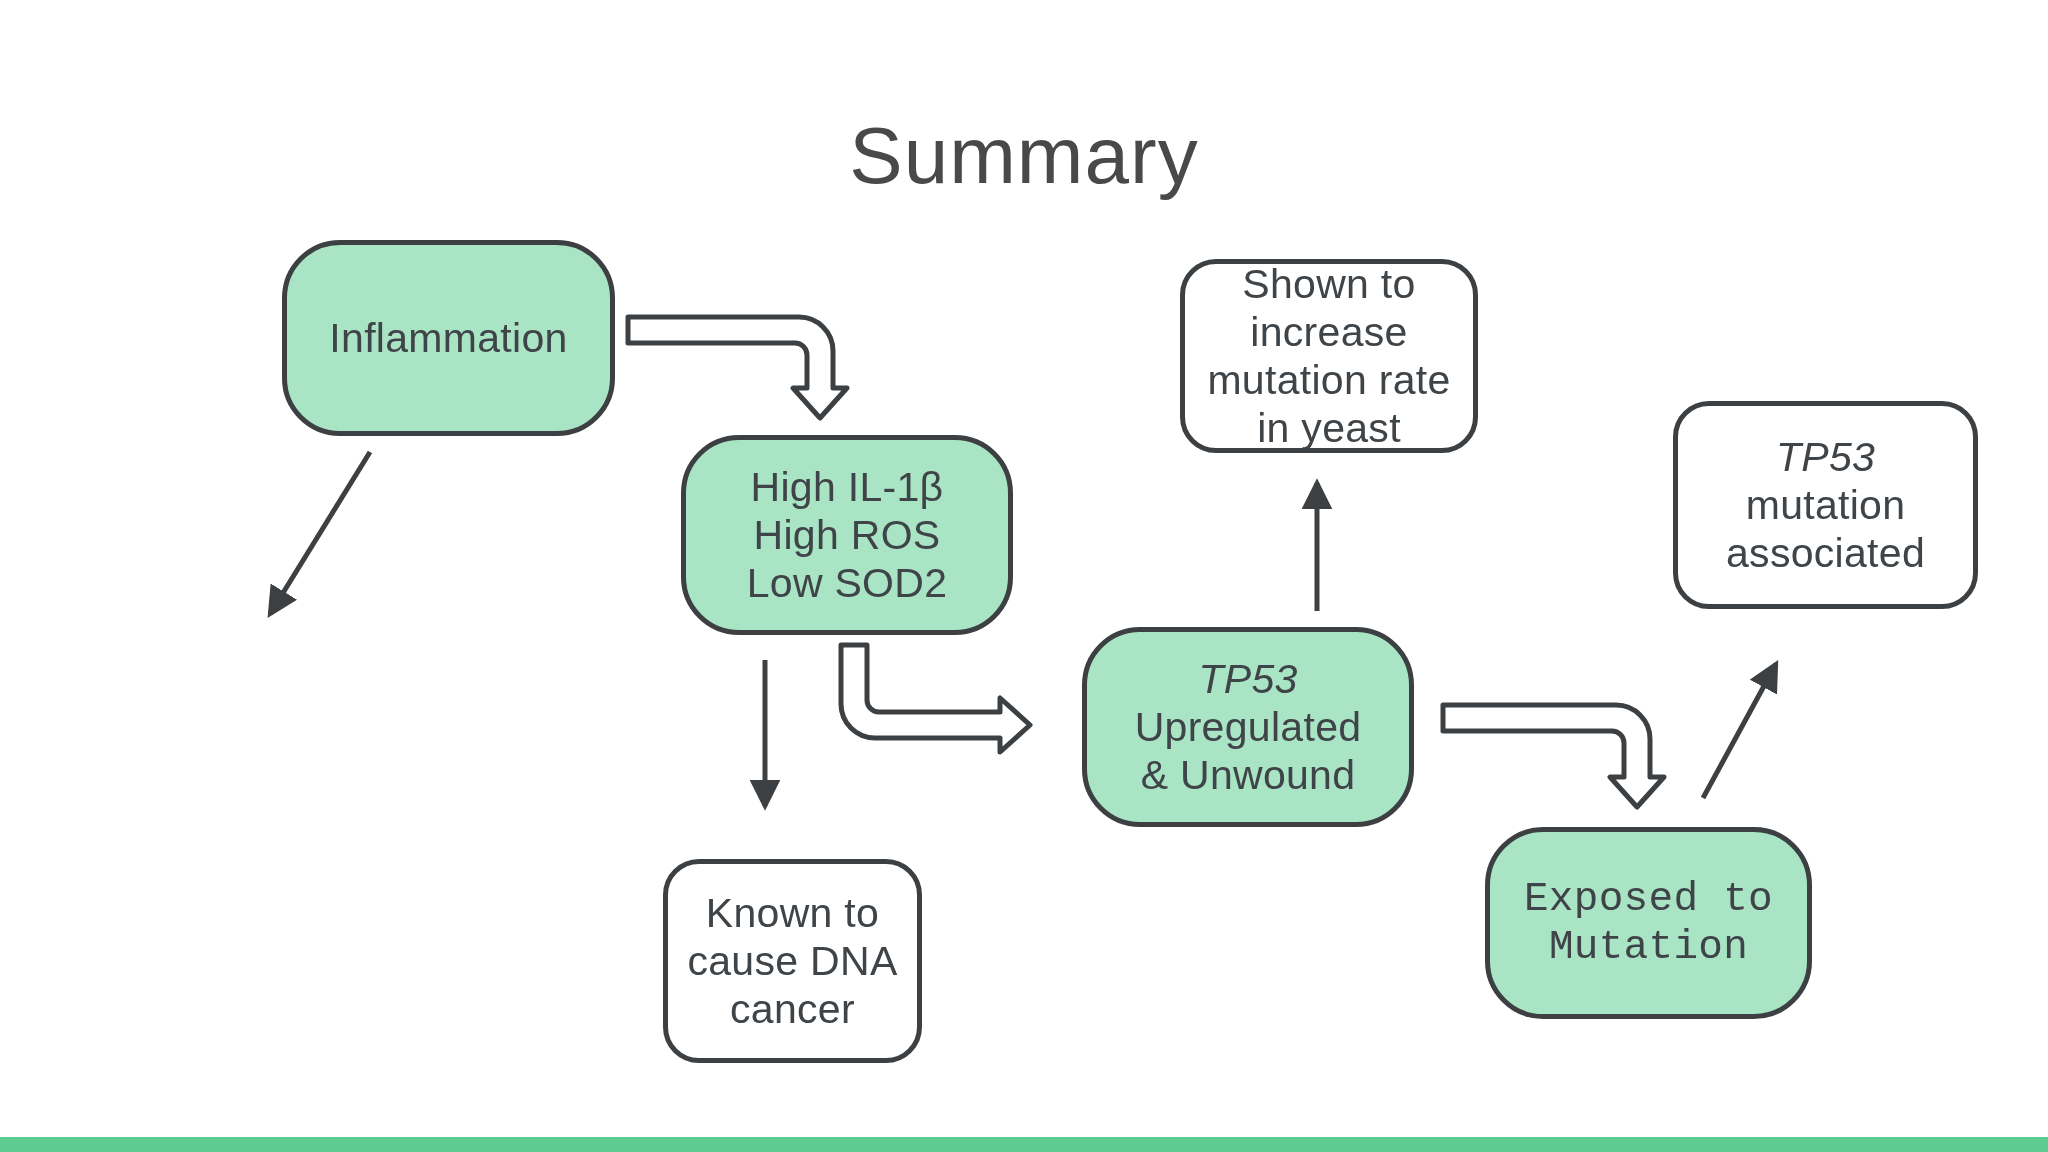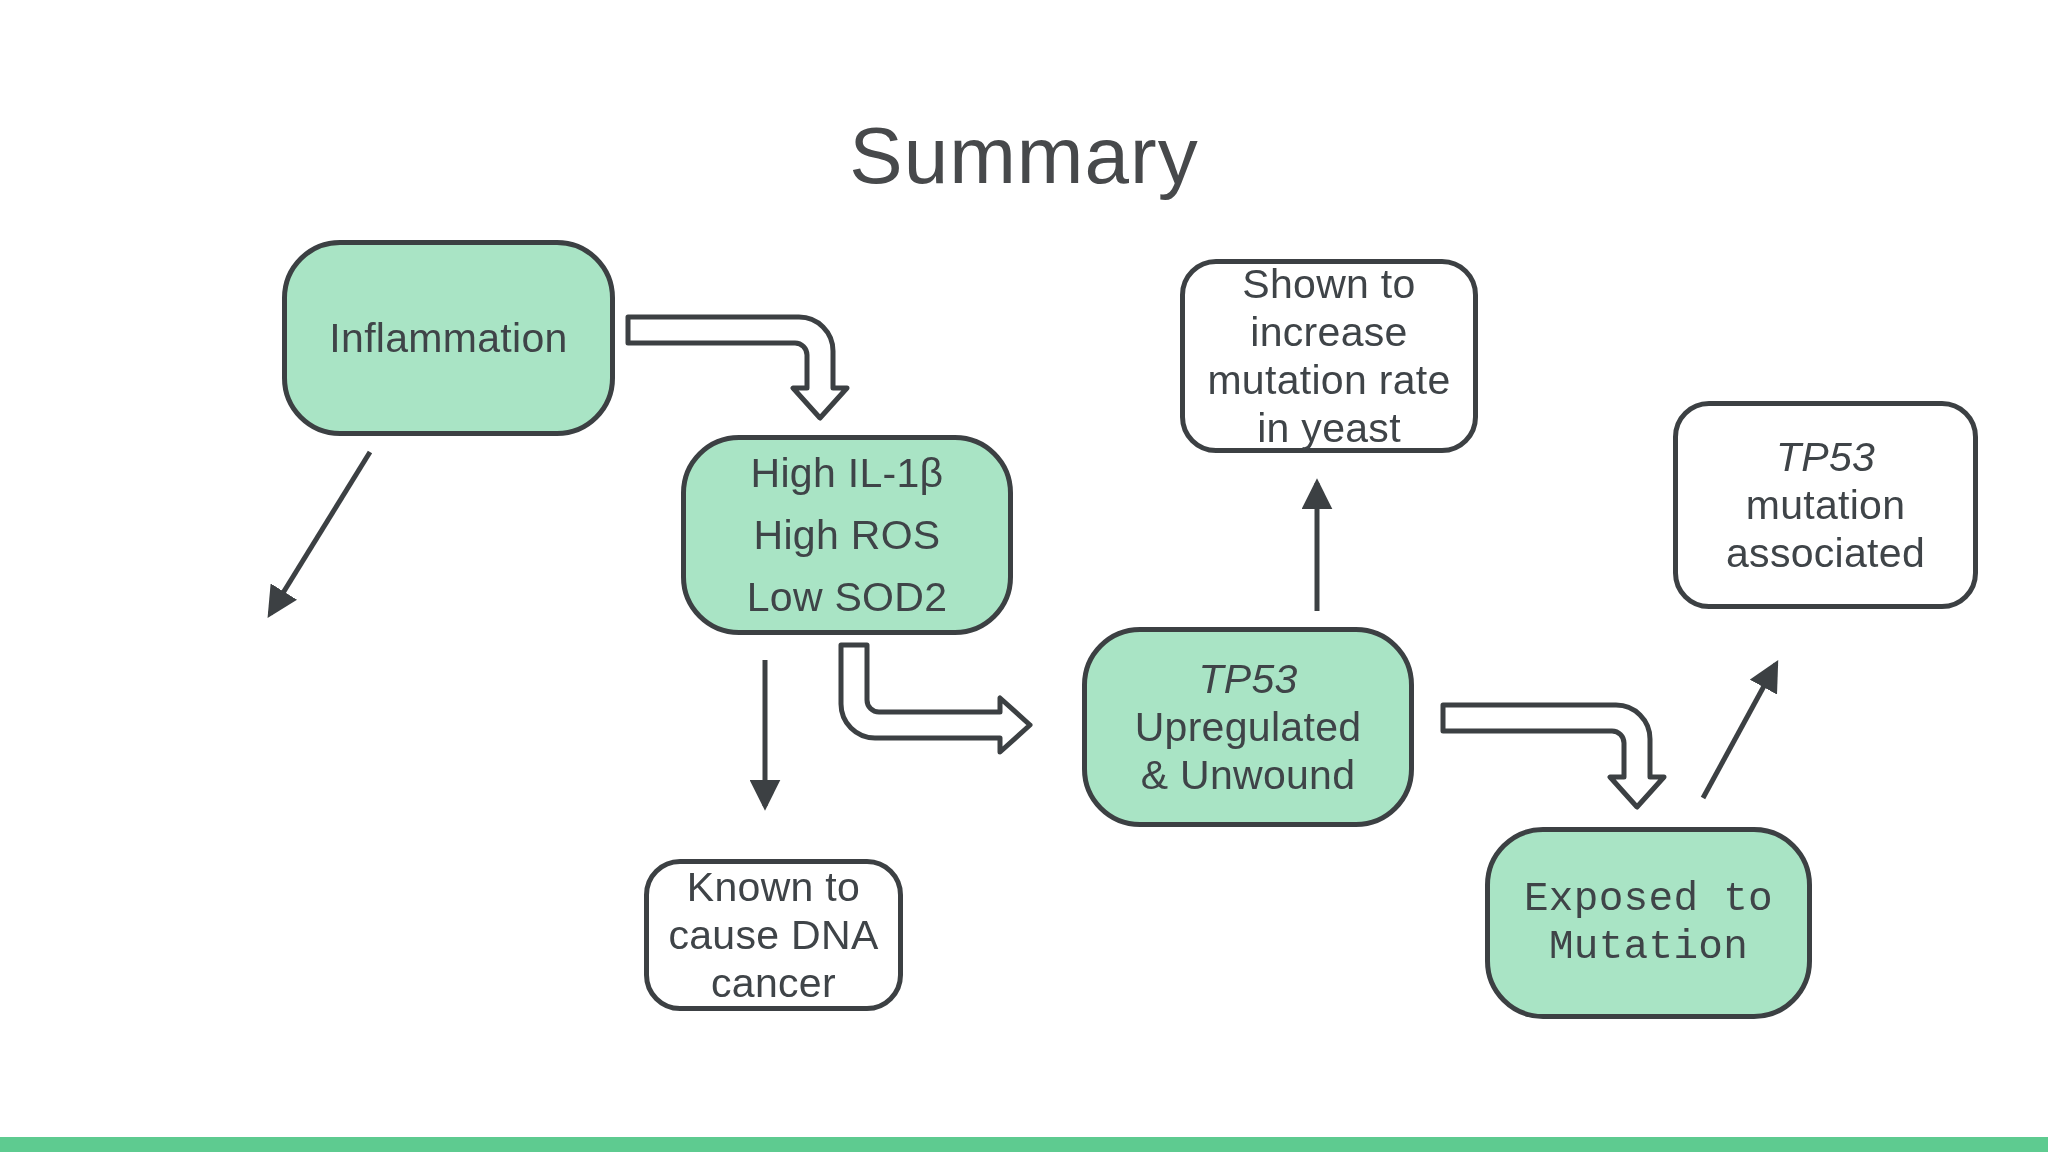--- a/index.html
+++ b/index.html
@@ -54,28 +54,28 @@
 
     <path class="pipe" d="M 628,317 L 799,317 A 34 34 0 0 1 833,351 L 833,388 L 847,388 L 820,418 L 793,388 L 807,388 L 807,355 A 12 12 0 0 0 795,343 L 628,343 Z"></path>
     <path class="pipe" d="M 841,645 L 841,704 A 34 34 0 0 0 875,738 L 1000,738 L 1000,752 L 1030,725 L 1000,698 L 1000,712 L 879,712 A 12 12 0 0 1 867,700 L 867,645 Z"></path>
     <path class="pipe" d="M 1443,705 L 1616,705 A 34 34 0 0 1 1650,739 L 1650,777 L 1664,777 L 1637,807 L 1610,777 L 1624,777 L 1624,743 A 12 12 0 0 0 1612,731 L 1443,731 Z"></path>
   </svg>
 
   <div class="node green" style="left:268px;top:240px;width:333px;height:196px;border-radius:58px;">
     <div class="line">Inflammation</div>
   </div>
 
-  <div class="node green" style="left:667px;top:435px;width:332px;height:200px;border-radius:58px;gap:14px;">
+  <div class="node green" style="left:667px;top:435px;width:332px;height:200px;border-radius:58px;">
     <div class="line">High IL-1β</div>
     <div class="line">High ROS</div>
     <div class="line">Low SOD2</div>
   </div>
 
 
-  <div class="node white" style="left:630px;top:859px;width:259px;height:152px;border-radius:36px;">
+  <div class="node white" style="left:649px;top:859px;width:259px;height:204px;border-radius:36px;">
     <div class="line">Known to</div>
     <div class="line">cause DNA</div>
     <div class="line">cancer</div>
   </div>
 
   <div class="node white" style="left:1166px;top:259px;width:298px;height:194px;border-radius:36px;">
     <div class="line">Shown to</div>
     <div class="line">increase</div>
     <div class="line">mutation rate</div>
     <div class="line">in yeast</div>

